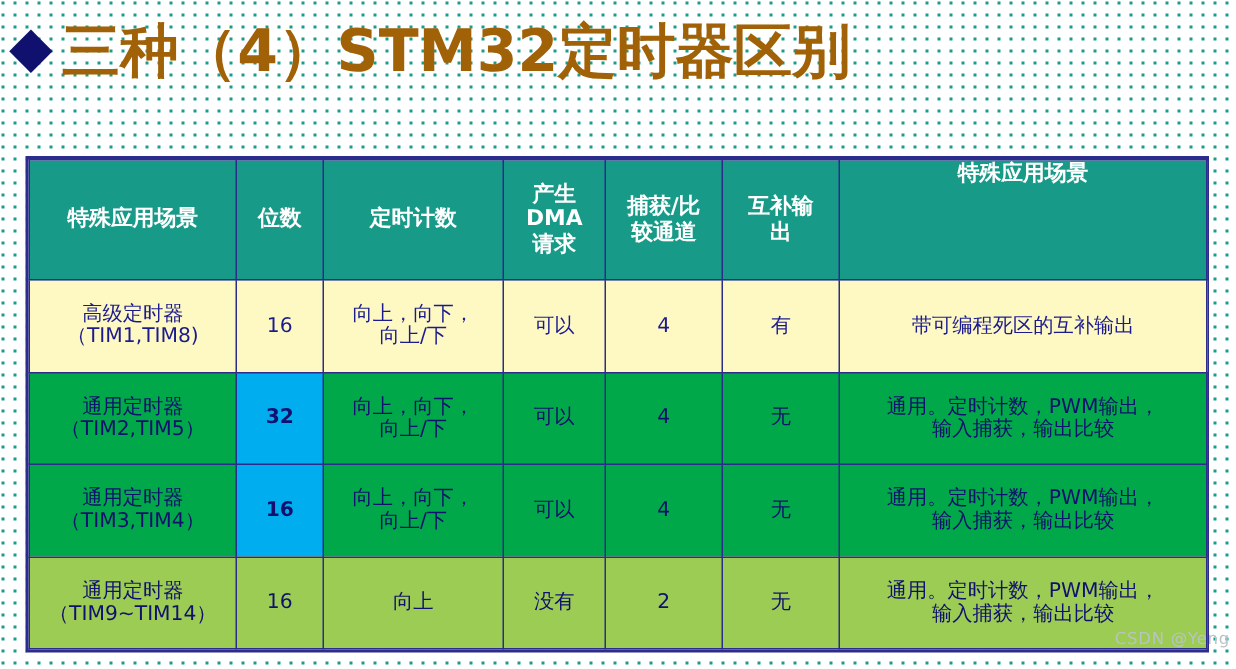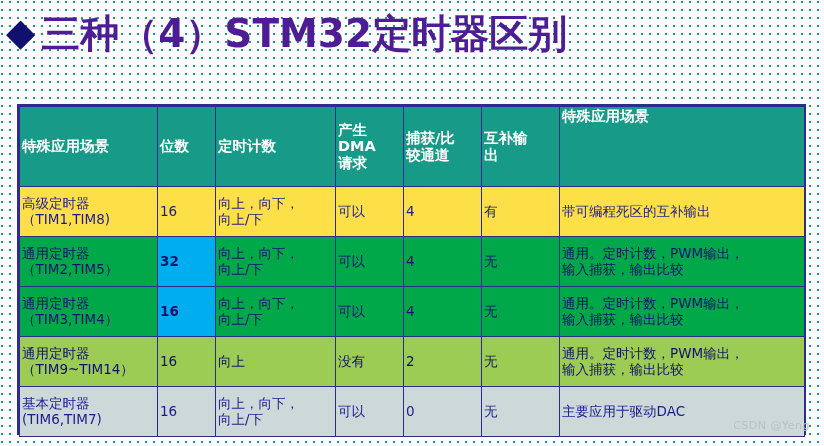--- a/index.html
+++ b/index.html
@@ -30,21 +30,21 @@
     align-items: center;
     gap: 6px;
   }
   .title-bullet {
     color: #10106e;
     font-size: 38px;
     line-height: 1;
     margin-top: -4px;
   }
   .title-text {
-    color: #4c1d95;
+    color: #a16207;
     font-size: 39px;
     font-weight: bold;
     letter-spacing: 0px;
     white-space: nowrap;
     font-family: "DejaVu Sans", "Liberation Sans", sans-serif;
   }
 
   
   .table-wrap {
     position: absolute;
@@ -58,21 +58,21 @@
     box-shadow: 1px 1px 0 rgba(255,255,255,0.9);
   }
   table.spec {
     border-collapse: collapse;
     width: 100%;
     height: 100%;
     table-layout: fixed;
   }
   table.spec td, table.spec th {
     border: 1px solid #2c2c8c;
-    text-align: left;
+    text-align: center;
     vertical-align: middle;
     padding: 1px 2px;
     font-family: "DejaVu Sans", "Liberation Sans", sans-serif;
     line-height: 1.12;
     box-sizing: border-box;
   }
 
   
   thead th {
     background: #179b88;
@@ -92,41 +92,41 @@
 
   
   tbody td {
     font-size: 13.5px;
     color: #1b1b8f;
     height: 50px;
   }
   tbody td .ln { display: block; }
 
   
-  tr.r-grey td   { background: #fde047; color: #1b1b8f; }
+  tr.r-grey td   { background: #fef9c3; color: #1b1b8f; }
   tr.r-green td  { background: #00a84a; color: #10106e; }
   tr.r-lgreen td { background: #9ccc53; color: #10106e; }
   tr.r-blue td   { background: #ccd9d8; color: #1b1b8f; }
 
   
   td.cyan { background: #00aeef !important; color: #10106e !important; font-weight: bold; }
 
   
   col.c-type  { width: 138px; }
   col.c-bits  { width: 58px;  }
   col.c-mode  { width: 120px; }
   col.c-dma   { width: 68px;  }
   col.c-cap   { width: 78px;  }
   col.c-comp  { width: 78px;  }
   col.c-scene { width: 245px; }
 
   
   .watermark {
     position: absolute;
-    right: 14px;
+    right: 4px;
     bottom: 14px;
     font-size: 11px;
     color: #b9c3c3;
     font-family: "DejaVu Sans", "Liberation Sans", sans-serif;
     letter-spacing: 0.5px;
     user-select: none;
   }
 </style>
 </head>
 <body>
@@ -240,34 +240,17 @@
             <span class="ln">向上</span>
           </td>
           <td>没有</td>
           <td>2</td>
           <td>无</td>
           <td>
             <span class="ln">通用。定时计数，PWM输出，</span>
             <span class="ln">输入捕获，输出比较</span>
           </td>
         </tr>
-        <tr class="r-blue">
-          <td>
-            <span class="ln">基本定时器</span>
-            <span class="ln">(TIM6,TIM7)</span>
-          </td>
-          <td>16</td>
-          <td>
-            <span class="ln">向上，向下，</span>
-            <span class="ln">向上/下</span>
-          </td>
-          <td>可以</td>
-          <td>0</td>
-          <td>无</td>
-          <td>
-            <span class="ln">主要应用于驱动DAC</span>
-          </td>
-        </tr>
       </tbody>
   </table>
 </div>
 
 <div class="watermark">CSDN @Yeng</div>
 
 </body></html>

